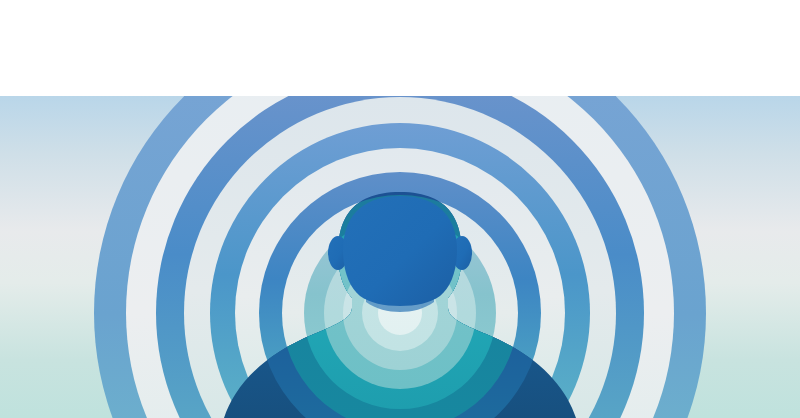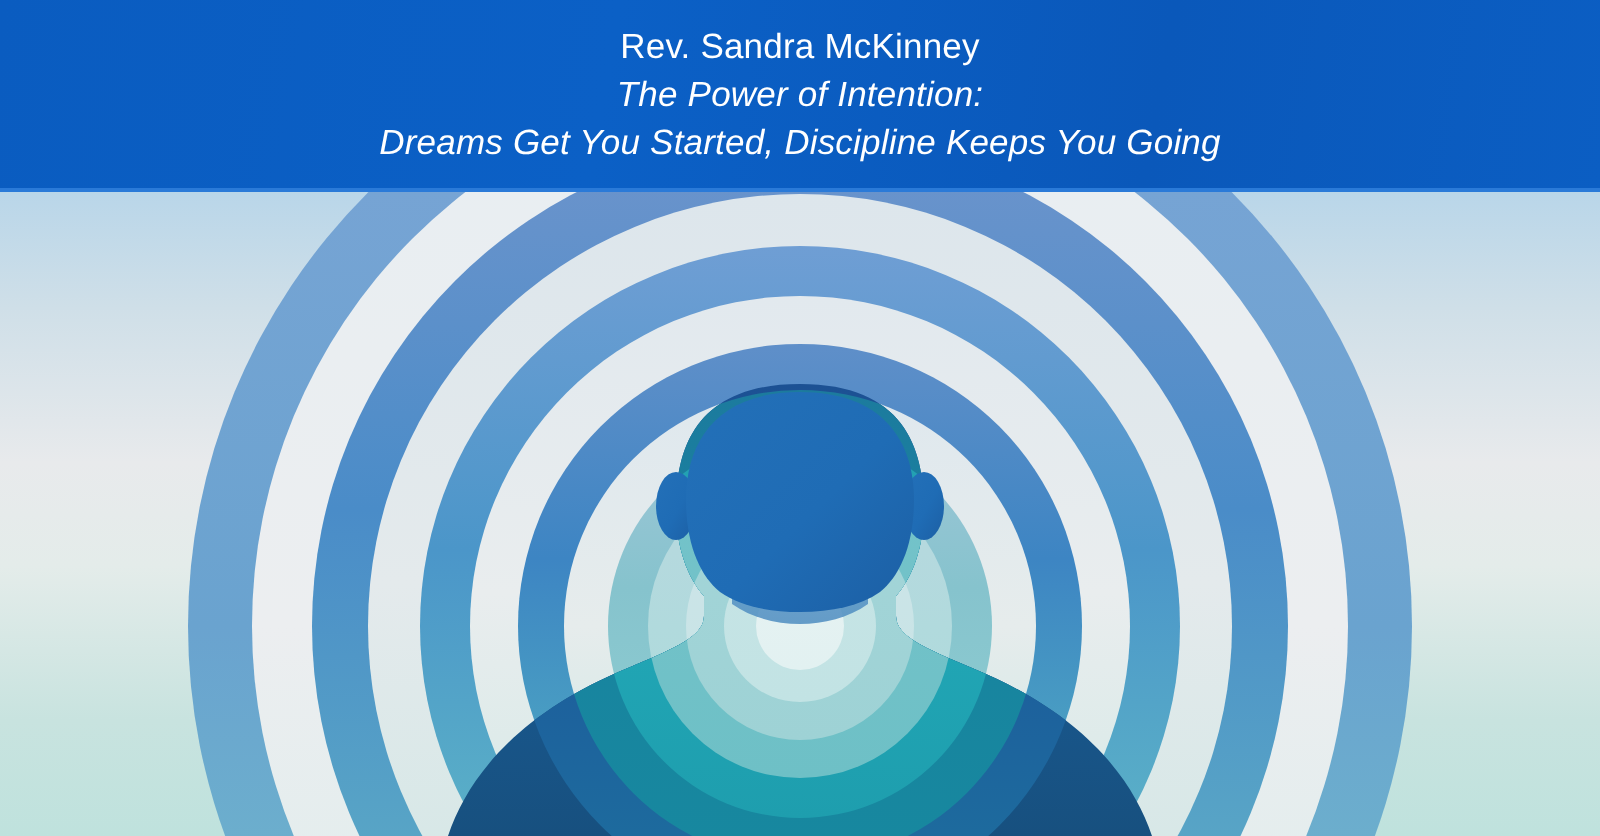--- a/index.html
+++ b/index.html
@@ -71,25 +71,20 @@
   }
   #illustration svg {
     display: block;
   }
 </style>
 </head>
 <body>
 
 <div id="canvas">
 
-  <div id="banner">
-    <div class="banner-line" id="speaker-name">Rev. Sandra McKinney</div>
-    <div class="banner-line" id="talk-subtitle">The Power of Intention:</div>
-    <div class="banner-line" id="talk-tagline">Dreams Get You Started, Discipline Keeps You Going</div>
-  </div>
 
   <div id="illustration">
     <svg width="800" height="322" viewBox="0 0 800 322" xmlns="http://www.w3.org/2000/svg">
       <defs>
 
         <linearGradient id="bgGrad" x1="0" y1="0" x2="0" y2="1">
           <stop offset="0%" stop-color="#b9d6e9"></stop>
           <stop offset="18%" stop-color="#cfdfe8"></stop>
           <stop offset="42%" stop-color="#e8eaec"></stop>
           <stop offset="58%" stop-color="#e4ecea"></stop>

